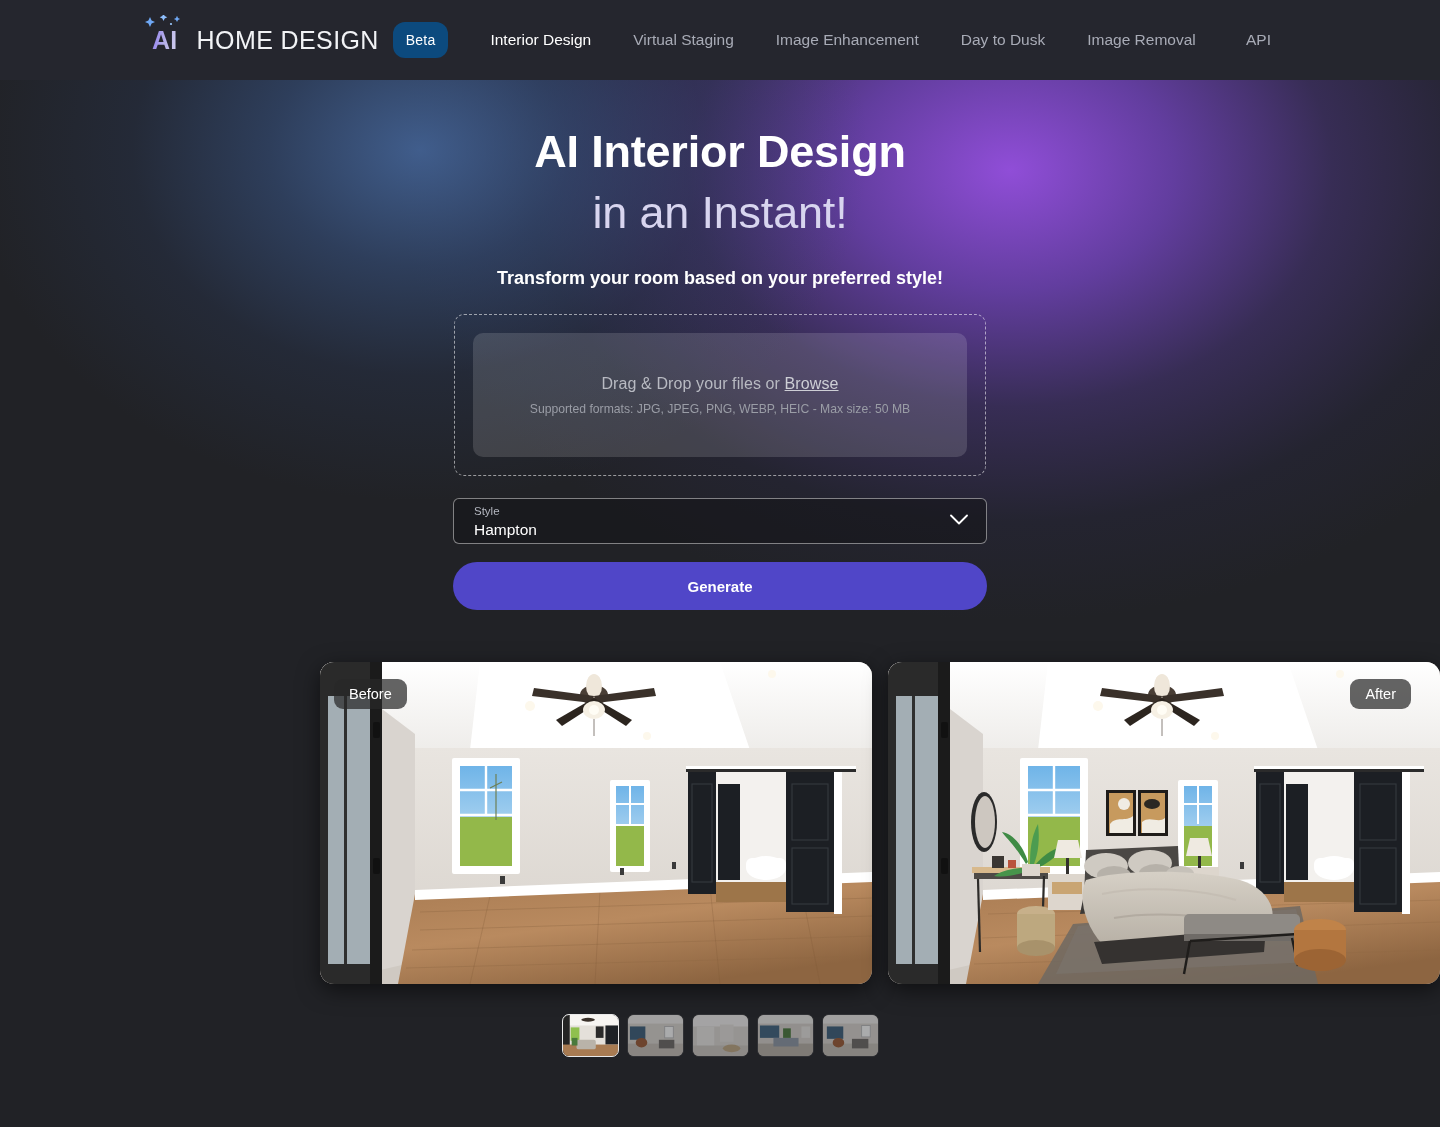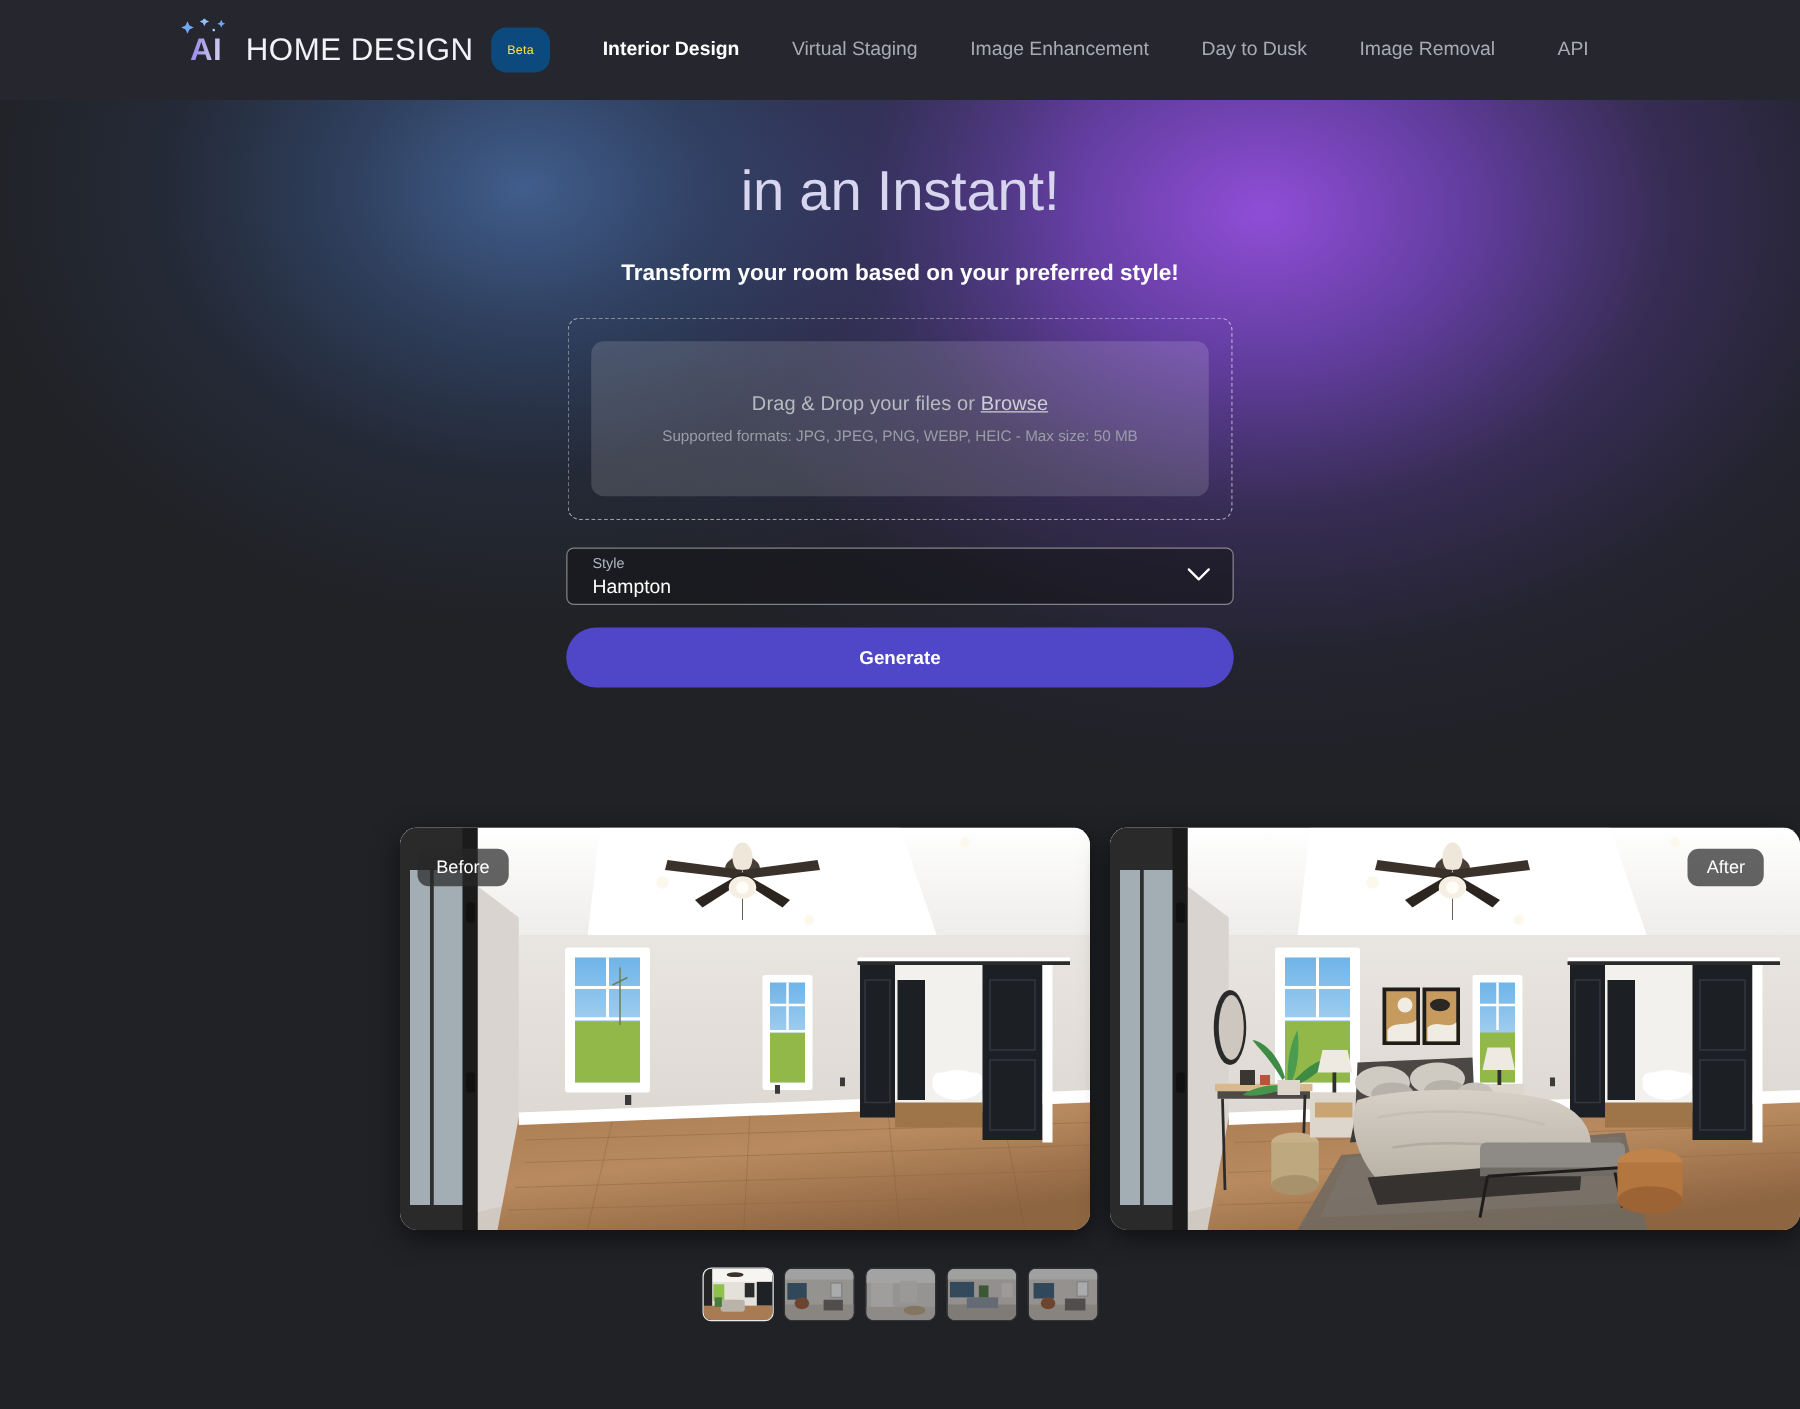--- a/index.html
+++ b/index.html
@@ -71,22 +71,22 @@
   }
 
   .beta-badge {
     display: inline-flex;
     align-items: center;
     justify-content: center;
     height: 36px;
     padding: 0 13px;
     border-radius: 12px;
     background: #0c4a7e;
-    color: #fde047;
-    font-size: 10px;
+    color: #ffffff;
+    font-size: 14px;
     font-weight: 400;
     letter-spacing: 0.2px;
   }
 
   .nav {
     display: flex;
     align-items: center;
     gap: 0;
     flex: 1;
   }
@@ -95,21 +95,21 @@
     padding: 0 21px;
     font-size: 15.5px;
     color: #a8abb6;
     white-space: nowrap;
     cursor: pointer;
     line-height: 80px;
   }
   .nav-item:first-child { padding-left: 0; }
   .nav-item.active {
     color: #ffffff;
-    font-weight: 700;
+    font-weight: 400;
   }
 
   .nav-right {
     margin-left: auto;
     padding-right: 129px;
   }
   .nav-right .nav-item { padding: 0; }
 
   
   .hero {
@@ -349,20 +349,21 @@
       <div class="nav-item">API</div>
     </div>
   </nav>
 </div>
 
 <div class="hero">
   <div class="glow-purple"></div>
   <div class="glow-blue"></div>
 
   <div class="hero-inner">
+    <div class="hero-title">AI Interior Design</div>
     <div class="hero-title-2">in an Instant!</div>
     <div class="hero-sub">Transform your room based on your preferred style!</div>
 
     <div class="upload-wrap">
       <div class="dropzone">
         <div class="drop-line">
           <span>Drag &amp; Drop your files or </span><span class="drop-browse">Browse</span>
         </div>
         <div class="drop-formats">Supported formats: JPG, JPEG, PNG, WEBP, HEIC - Max size: 50 MB</div>
       </div>

